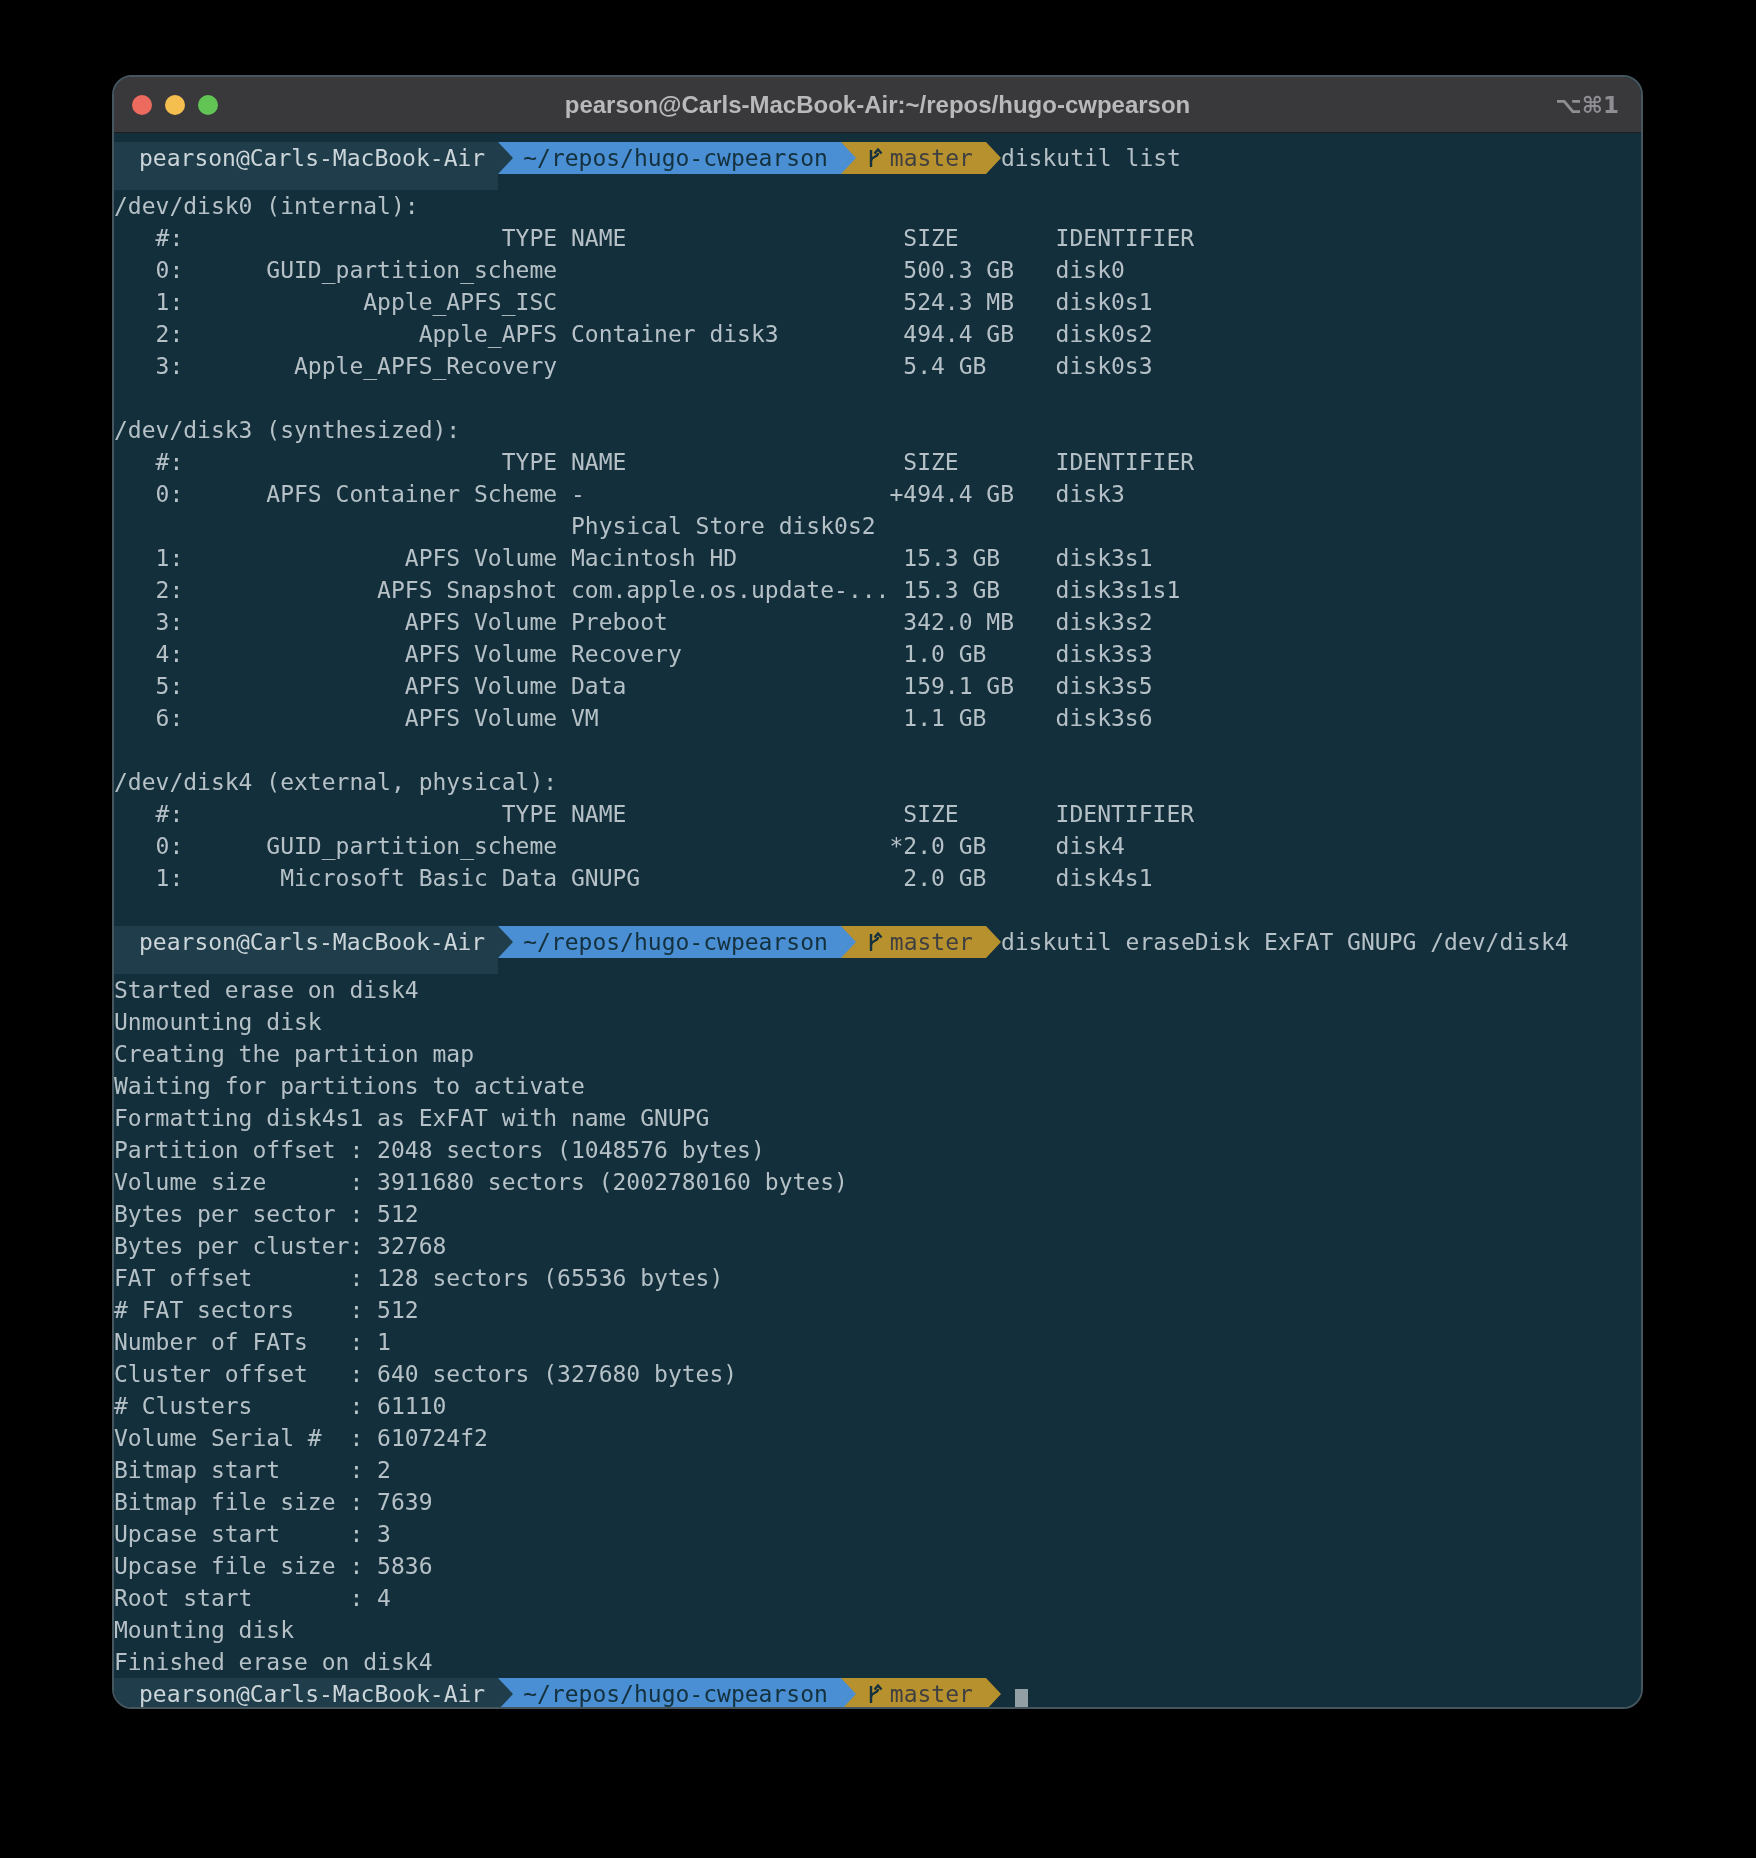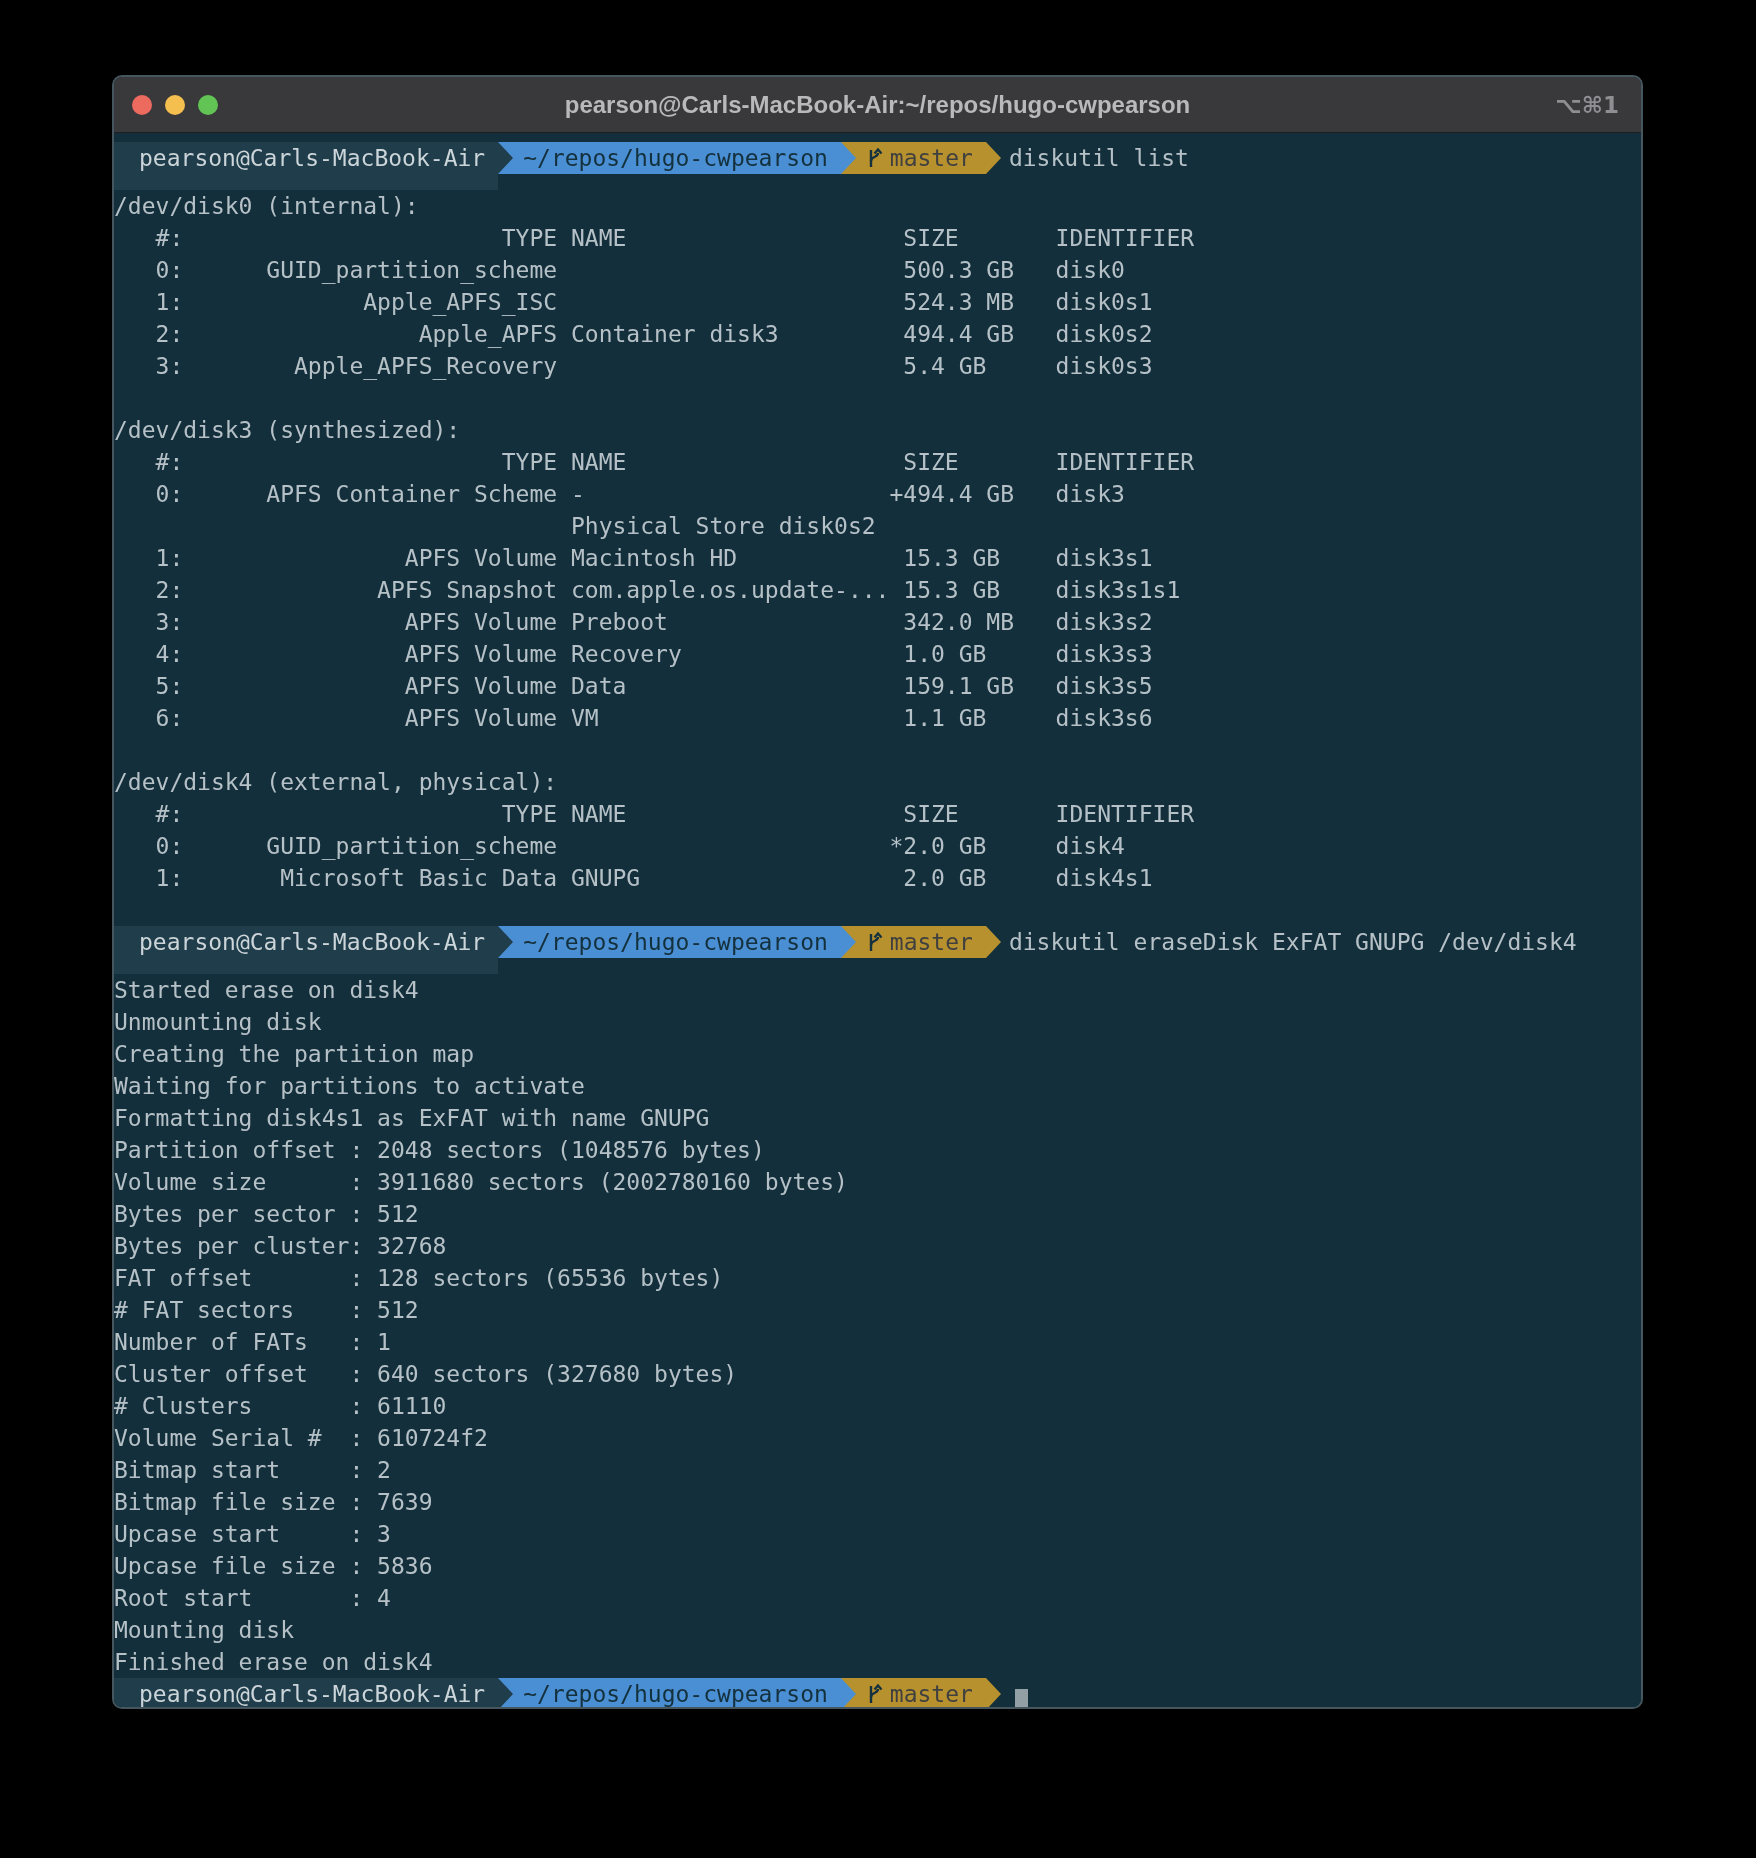--- a/index.html
+++ b/index.html
@@ -1,20 +1,20 @@
 <!DOCTYPE html>
 <html><head>
 <meta charset="utf-8">
 <style>
   html,body { margin:0; padding:0; background:#000; }
   .stage { position:relative; width:1756px; height:1858px; background:#000; overflow:hidden; }
 
   .window {
     position:absolute; left:112px; top:75px; width:1531px; height:1634px;
-    background:#132f3b; border:2px solid #45565f; border-radius:10px;
+    background:#132f3b; border:2px solid #45565f; border-radius:20px;
     overflow:hidden; box-sizing:border-box;
   }
 
   
   .titlebar {
     height:55px; background:#39383b; border-bottom:1px solid #1e1d20;
     display:flex; align-items:center; position:relative;
   }
   .lights { display:flex; gap:13px; margin-left:18px; position:relative; z-index:2; }
   .light { width:20px; height:20px; border-radius:50%; }
@@ -49,21 +49,21 @@
     margin-right:10px;
   }
   .seg-dir::before { border-left:15px solid #1f3d4a; }
   .seg-git::before { border-left:15px solid #4a8fd3; }
   .arr-end {
     display:block; width:0; height:0;
     border-top:16px solid transparent; border-bottom:16px solid transparent;
     border-left:15px solid #b7912e;
   }
   .branch-svg { margin-right:7px; flex:none; }
-  .cmd { margin-left:8px; white-space:pre; }
+  .cmd { margin-left:0; white-space:pre; }
   .cursor { width:13px; height:27px; background:#92a0a6; align-self:center; margin-left:14px; flex:none; }
 </style>
 </head>
 <body>
 
 <div class="stage">
   <div class="window">
 
     <div class="titlebar">
       <div class="lights">

